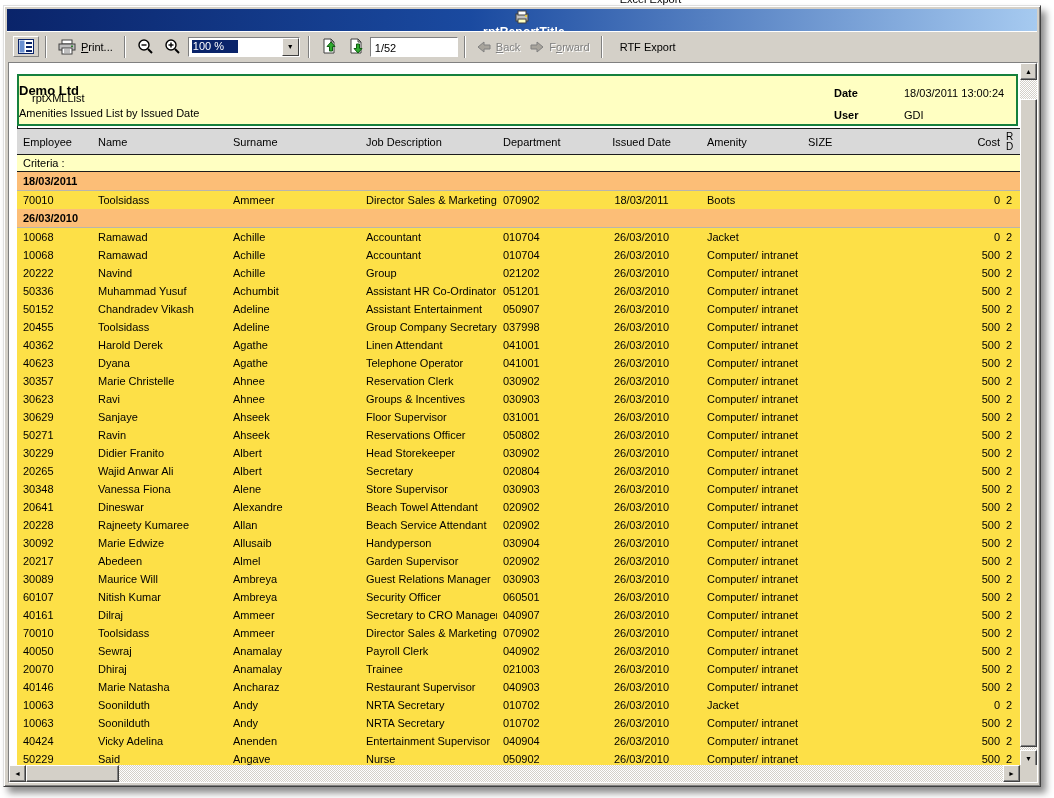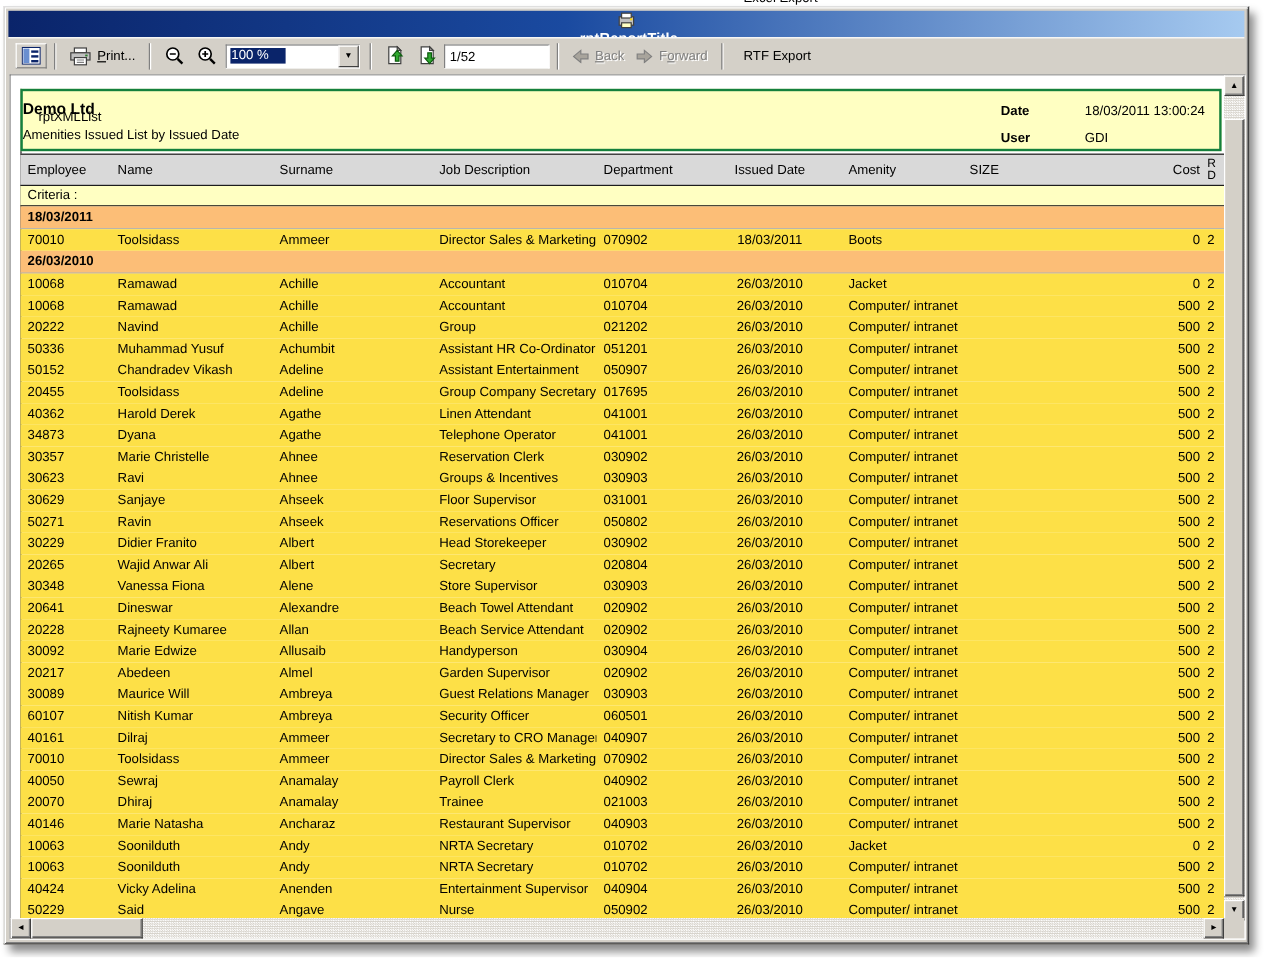--- a/index.html
+++ b/index.html
@@ -332,41 +332,41 @@
                   <div class="cell c6">Computer/ intranet</div>
                   <div class="cell c7"></div>
                   <div class="cell c8">500</div>
                   <div class="cell c9">2</div>
                 </div>
                 <div class="grid-row data-row">
                   <div class="cell c0">20455</div>
                   <div class="cell c1">Toolsidass</div>
                   <div class="cell c2">Adeline</div>
                   <div class="cell c3">Group Company Secretary</div>
-                  <div class="cell c4">017695</div>
+                  <div class="cell c4">037998</div>
                   <div class="cell c5">26/03/2010</div>
                   <div class="cell c6">Computer/ intranet</div>
                   <div class="cell c7"></div>
                   <div class="cell c8">500</div>
                   <div class="cell c9">2</div>
                 </div>
                 <div class="grid-row data-row">
                   <div class="cell c0">40362</div>
                   <div class="cell c1">Harold Derek</div>
                   <div class="cell c2">Agathe</div>
                   <div class="cell c3">Linen Attendant</div>
                   <div class="cell c4">041001</div>
                   <div class="cell c5">26/03/2010</div>
                   <div class="cell c6">Computer/ intranet</div>
                   <div class="cell c7"></div>
                   <div class="cell c8">500</div>
                   <div class="cell c9">2</div>
                 </div>
                 <div class="grid-row data-row">
-                  <div class="cell c0">34873</div>
+                  <div class="cell c0">40623</div>
                   <div class="cell c1">Dyana</div>
                   <div class="cell c2">Agathe</div>
                   <div class="cell c3">Telephone Operator</div>
                   <div class="cell c4">041001</div>
                   <div class="cell c5">26/03/2010</div>
                   <div class="cell c6">Computer/ intranet</div>
                   <div class="cell c7"></div>
                   <div class="cell c8">500</div>
                   <div class="cell c9">2</div>
                 </div>

